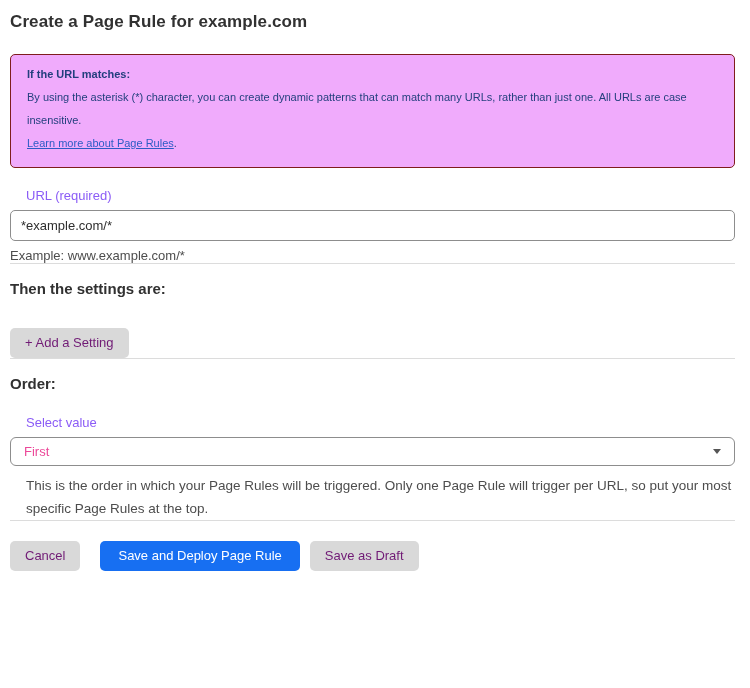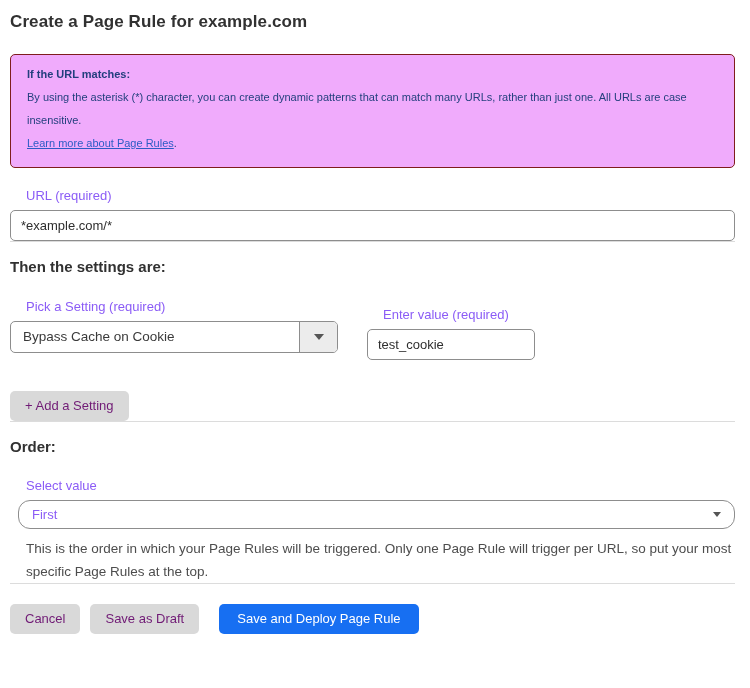--- a/index.html
+++ b/index.html
@@ -154,30 +154,29 @@
   .btn-gray { background: #d9d9d9; color: #701a75; }
   .btn-blue { background: #176ff2; color: #ffffff; padding: 0 18px; }
 
   .add-setting-btn { margin-top: 31px; }
 
   
   .order-label { margin-top: 23px; }
   .order-select {
     height: 29px;
     border: 1px solid #8d8d8d;
-    border-radius: 12px;
+    border-radius: 6px;
     background: #fff;
     display: flex;
     align-items: center;
     justify-content: space-between;
     padding: 0 13px;
     font-size: 13px;
-    color: #8b5cf6;
-    cursor: pointer;
-    margin-left: 8px;
+    color: #ec4899;
+    cursor: pointer;
   }
   .order-helper {
     margin: 8px 0 0 16px;
     font-size: 13.5px;
     line-height: 23px;
     color: #4d4d4d;
   }
 
   .actions-row {
     margin-top: 20px;
@@ -196,56 +195,42 @@
 
   <div class="info-box">
     <p class="info-heading">If the URL matches:</p>
     <p class="info-body">By using the asterisk (*) character, you can create dynamic patterns that can match many URLs, rather than just one. All URLs are case insensitive.</p>
     <p class="info-body"><a class="info-link">Learn more about Page Rules</a><span>.</span></p>
   </div>
 
   <div class="url-section">
     <p class="field-label">URL (required)</p>
     <input class="text-input" type="text" value="*example.com/*" style="">
+    <p class="field-helper">Example: www.example.com/*</p>
   </div>
 
   <hr class="divider divider-1">
 
   <h2 class="section-heading">Then the settings are:</h2>
 
-  <div class="settings-row">
-    <div class="setting-col">
-      <p class="field-label">Pick a Setting (required)</p>
-      <div class="custom-select">
-        <span class="select-value">Bypass Cache on Cookie</span>
-        <span class="select-arrow-btn">
-          <span class="caret-down"></span>
-        </span>
-      </div>
-    </div>
-    <div class="value-col">
-      <p class="field-label">Enter value (required)</p>
-      <input class="text-input" type="text" value="test_cookie" style="">
-    </div>
-  </div>
 
   <button class="btn btn-gray add-setting-btn">+ Add a Setting</button>
 
   <hr class="divider divider-2">
 
   <h2 class="section-heading">Order:</h2>
 
   <p class="field-label order-label">Select value</p>
   <div class="order-select">
     <span>First</span>
     <span class="caret-down small"></span>
   </div>
   <p class="order-helper">This is the order in which your Page Rules will be triggered. Only one Page Rule will trigger per URL, so put your most specific Page Rules at the top.</p>
 
   <hr class="divider divider-3">
 
   <div class="actions-row">
     <button class="btn btn-gray">Cancel</button>
+    <button class="btn btn-blue">Save and Deploy Page Rule</button>
     <button class="btn btn-gray">Save as Draft</button>
-    <button class="btn btn-blue">Save and Deploy Page Rule</button>
   </div>
 
 </div>
 
 </body></html>

